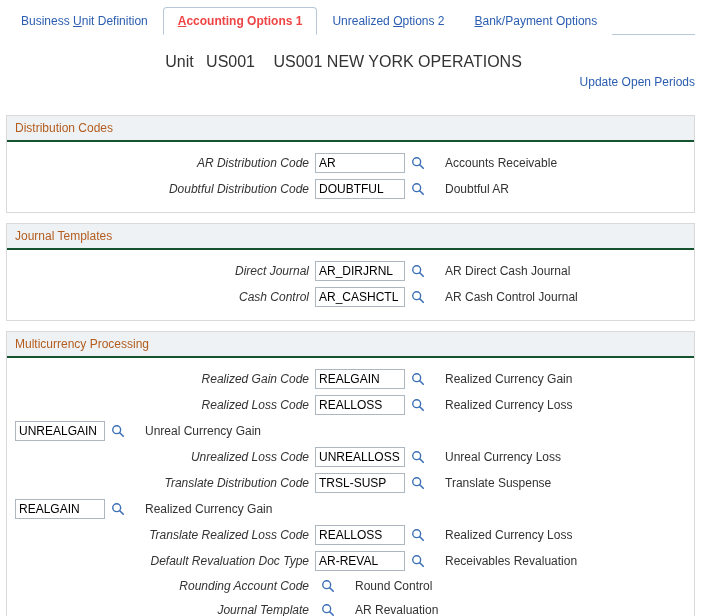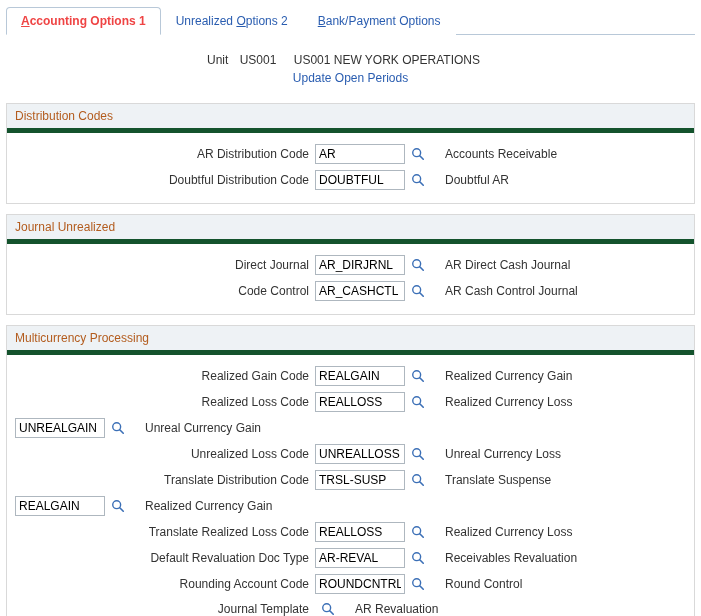--- a/index.html
+++ b/index.html
@@ -34,51 +34,52 @@
     color: #ef4444;
     border-top-left-radius: 4px;
     border-top-right-radius: 4px;
     background: #fff;
   }
   .tab .ul { text-decoration: underline; }
   .header-row {
     text-align: center;
     margin-top: 18px;
     margin-bottom: 4px;
-    font-size: 12px;
+    font-size: 16px;
     color: #333;
   }
   .header-row .lbl { display: inline-block; margin-right: 8px; }
   .header-row .val { display: inline-block; margin-right: 14px; }
   .link-row {
-    text-align: center;
-    margin-bottom: 18px;
+    text-align: right;
+    margin-bottom: 26px;
   }
   .link-row a { color: #2a5db0; text-decoration: none; cursor: pointer; }
   .section {
     border: 1px solid #d9d9d9;
     margin-bottom: 10px;
   }
   .section-header {
     background: #eef2f5;
     color: #b35c1e;
     padding: 5px 8px;
     font-size: 12px;
-    border-bottom: 5px solid #14532d;
+    border-bottom: 2px solid #14532d;
   }
   .field-row {
     display: flex;
     align-items: center;
     padding: 3px 8px;
   }
   .field-label {
     width: 300px;
     text-align: right;
     padding-right: 6px;
     color: #333;
+    font-style: italic;
   }
   .field-input {
     width: 90px;
     height: 20px;
     border: 1px solid #aeb7bf;
     font-family: Arial, sans-serif;
     font-size: 12px;
     padding: 1px 3px;
     background: #fff;
   }
@@ -95,20 +96,23 @@
   .field-desc {
     margin-left: 18px;
     color: #333;
   }
   .section-body { padding: 8px 0 10px 0; }
 </style>
 </head>
 <body>
 
 <div class="tabs">
+  <div class="tab">
+    <span>Business </span><span class="ul">U</span><span>nit Definition</span>
+  </div>
   <div class="tab active">
     <span></span><span class="ul">A</span><span>ccounting Options 1</span>
   </div>
   <div class="tab">
     <span>Unrealized </span><span class="ul">O</span><span>ptions 2</span>
   </div>
   <div class="tab">
     <span></span><span class="ul">B</span><span>ank/Payment Options</span>
   </div>
 </div>
@@ -144,35 +148,35 @@
             <circle cx="6.5" cy="6.5" r="4.5" fill="none" stroke="#3b6fb6" stroke-width="1.6"></circle>
             <line x1="10" y1="10" x2="14" y2="14" stroke="#3b6fb6" stroke-width="1.8" stroke-linecap="round"></line>
           </svg>
         </span>
         <div class="field-desc">Doubtful AR</div>
       </div>
     </div>
 </div>
 
 <div class="section">
-  <div class="section-header">Journal Unrealized</div>
+  <div class="section-header">Journal Templates</div>
   <div class="section-body" id="journal-body">
       <div class="field-row">
         <div class="field-label">Direct Journal</div>
         <input class="field-input" value="AR_DIRJRNL" style="">
         <span class="lookup">
           <svg viewBox="0 0 16 16">
             <circle cx="6.5" cy="6.5" r="4.5" fill="none" stroke="#3b6fb6" stroke-width="1.6"></circle>
             <line x1="10" y1="10" x2="14" y2="14" stroke="#3b6fb6" stroke-width="1.8" stroke-linecap="round"></line>
           </svg>
         </span>
         <div class="field-desc">AR Direct Cash Journal</div>
       </div>
       <div class="field-row">
-        <div class="field-label">Code Control</div>
+        <div class="field-label">Cash Control</div>
         <input class="field-input" value="AR_CASHCTL" style="">
         <span class="lookup">
           <svg viewBox="0 0 16 16">
             <circle cx="6.5" cy="6.5" r="4.5" fill="none" stroke="#3b6fb6" stroke-width="1.6"></circle>
             <line x1="10" y1="10" x2="14" y2="14" stroke="#3b6fb6" stroke-width="1.8" stroke-linecap="round"></line>
           </svg>
         </span>
         <div class="field-desc">AR Cash Control Journal</div>
       </div>
     </div>
@@ -262,21 +266,20 @@
         <span class="lookup">
           <svg viewBox="0 0 16 16">
             <circle cx="6.5" cy="6.5" r="4.5" fill="none" stroke="#3b6fb6" stroke-width="1.6"></circle>
             <line x1="10" y1="10" x2="14" y2="14" stroke="#3b6fb6" stroke-width="1.8" stroke-linecap="round"></line>
           </svg>
         </span>
         <div class="field-desc">Receivables Revaluation</div>
       </div>
       <div class="field-row">
         <div class="field-label">Rounding Account Code</div>
-        <input class="field-input" value="ROUNDCNTRL" style="">
         <span class="lookup">
           <svg viewBox="0 0 16 16">
             <circle cx="6.5" cy="6.5" r="4.5" fill="none" stroke="#3b6fb6" stroke-width="1.6"></circle>
             <line x1="10" y1="10" x2="14" y2="14" stroke="#3b6fb6" stroke-width="1.8" stroke-linecap="round"></line>
           </svg>
         </span>
         <div class="field-desc">Round Control</div>
       </div>
       <div class="field-row">
         <div class="field-label">Journal Template</div>

